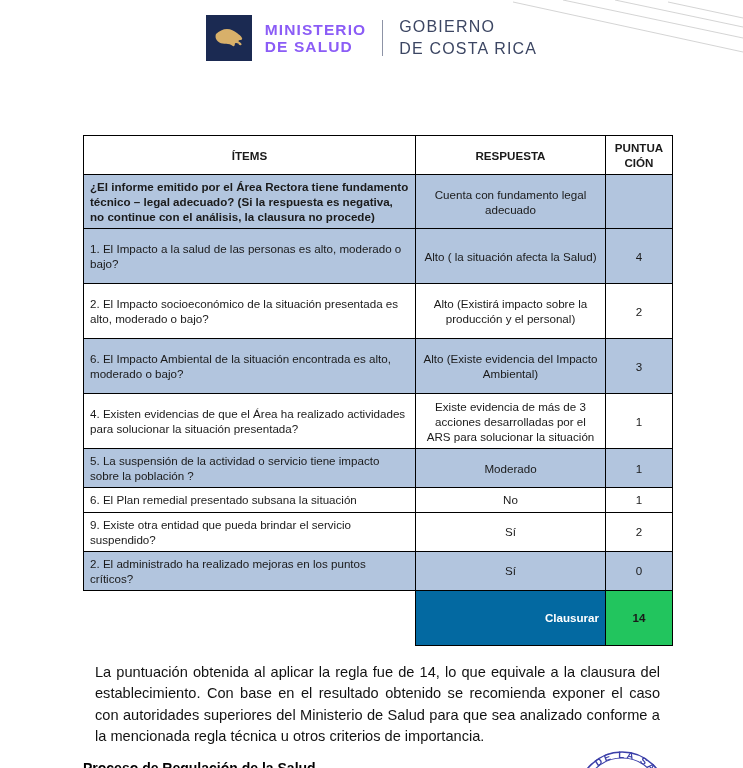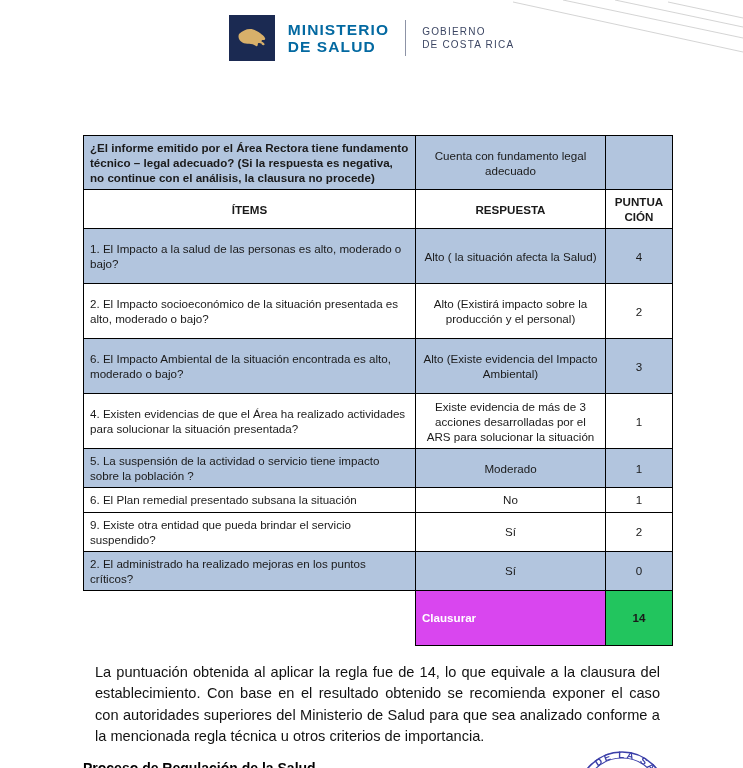--- a/index.html
+++ b/index.html
@@ -50,34 +50,34 @@
   }
   #logo-mark svg { display: block; }
   #logo-wordmark {
     margin-left: 13px;
     display: flex;
     align-items: center;
   }
   #ministry-name {
     font-size: 15.5px;
     font-weight: bold;
-    color: #0369a1;
+    color: #8b5cf6;
     letter-spacing: 1.1px;
     line-height: 1.12;
     white-space: pre-line;
   }
   #logo-divider {
     width: 1px;
     height: 36px;
     background: #8d93a6;
     margin: 0 16px;
     flex: none;
   }
   #government-name {
-    font-size: 10px;
+    font-size: 16px;
     font-weight: normal;
     color: #3c4663;
     letter-spacing: 1.2px;
     line-height: 1.35;
     white-space: pre-line;
   }
 
   
   #evaluation-table {
     position: absolute;
@@ -117,24 +117,24 @@
     font-size: 12.3px;
     line-height: 1.2;
   }
   .colhead-break { white-space: pre-line; }
 
   .blank-cell {
     border: none !important;
     background: #ffffff;
   }
   .result-cell {
-    background: #d946ef;
+    background: #0369a1;
     color: #ffffff;
     font-weight: bold;
-    text-align: left;
+    text-align: right;
     font-size: 12.3px;
     padding-left: 8px;
   }
   .total-cell {
     font-weight: bold;
     text-align: center;
     font-size: 12.3px;
     background: #22c55e;
   }
   .tall-row td { height: 46px; }
@@ -209,30 +209,30 @@
 
 <table id="evaluation-table">
   <colgroup>
     <col class="col-item">
       <col class="col-answer">
       <col class="col-score">
   </colgroup>
   <tbody>
 
     <tr>
-      <td class="shaded cell-item q-header-cell">¿El informe emitido por el Área Rectora tiene fundamento técnico – legal  adecuado? (Si la respuesta es negativa, no continue con el análisis, la clausura no procede)</td>
-      <td class="shaded cell-answer">Cuenta con fundamento legal adecuado</td>
-      <td class="shaded cell-score"></td>
-    </tr>
-
-    <tr>
       <td class="plain colhead">ÍTEMS</td>
       <td class="plain colhead">RESPUESTA</td>
       <td class="plain colhead colhead-break">PUNTUA
 CIÓN</td>
+    </tr>
+
+    <tr>
+      <td class="shaded cell-item q-header-cell">¿El informe emitido por el Área Rectora tiene fundamento técnico – legal  adecuado? (Si la respuesta es negativa, no continue con el análisis, la clausura no procede)</td>
+      <td class="shaded cell-answer">Cuenta con fundamento legal adecuado</td>
+      <td class="shaded cell-score"></td>
     </tr>
 
     <tr class="tall-row">
       <td class="shaded cell-item">1. El Impacto a la salud de las personas es alto, moderado o bajo?</td>
       <td class="shaded cell-answer">Alto ( la situación afecta la Salud)</td>
       <td class="shaded cell-score">4</td>
     </tr>
 
     <tr class="tall-row">
       <td class="plain cell-item">2. El Impacto socioeconómico de la situación presentada es alto, moderado o bajo?</td>

